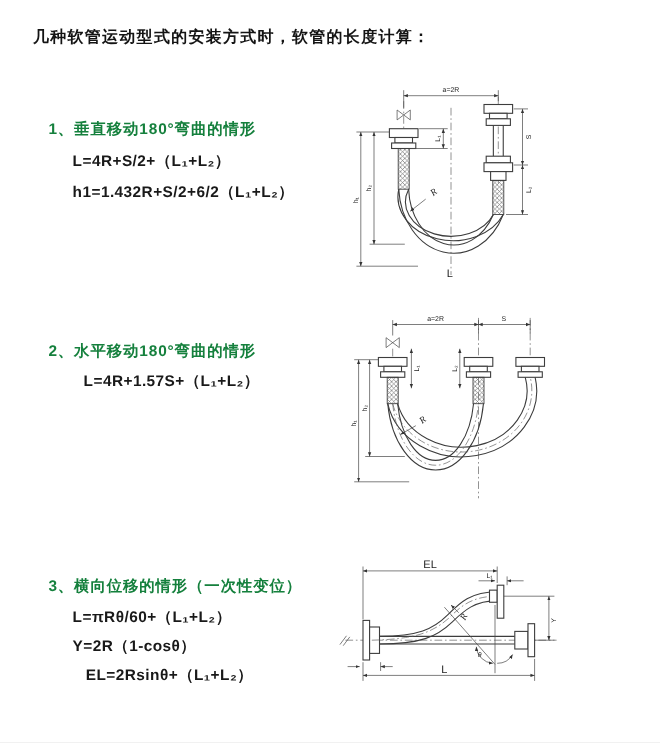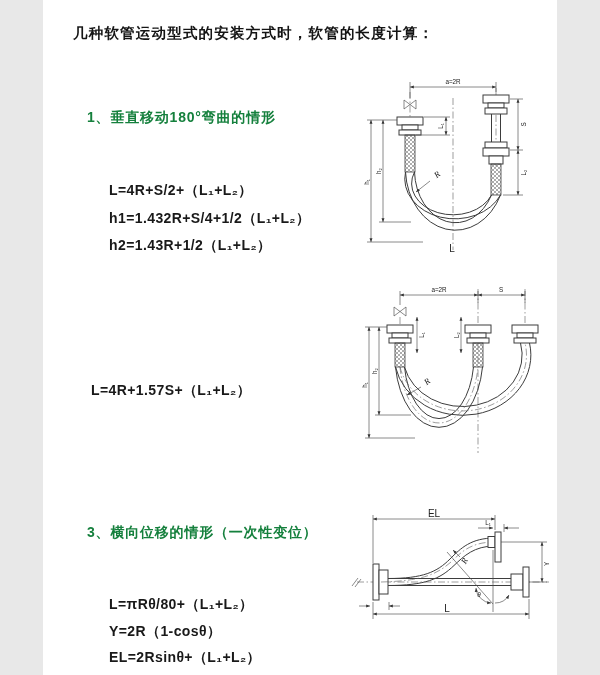--- a/index.html
+++ b/index.html
@@ -1,50 +1,50 @@
 <!DOCTYPE html>
 <html><head>
 <meta charset="utf-8">
 <style>
   html,body{margin:0;padding:0;background:#e8e8e8;}
-  .page{position:relative;width:514px;height:675px;background:#ffffff;overflow:hidden;
+  .page{position:relative;width:600px;height:675px;background:#ffffff;overflow:hidden;
         font-family:"Liberation Sans","DejaVu Sans",sans-serif;margin:0 auto;}
   .title{position:absolute;left:30px;top:24px;font-size:14.5px;font-weight:700;
          letter-spacing:1.2px;color:#141414;white-space:nowrap;}
   .sec-h{position:absolute;font-size:14px;font-weight:700;letter-spacing:0.8px;color:#15803d;white-space:nowrap;}
-  .fml{position:absolute;font-size:14px;font-weight:600;letter-spacing:0.4px;color:#191919;white-space:nowrap;margin-top:44px;}
+  .fml{position:absolute;font-size:14px;font-weight:600;letter-spacing:0.4px;color:#191919;white-space:nowrap;}
   .diag{position:absolute;}
   
   .ln{fill:none;stroke:#3d3d3d;stroke-width:1;}
   .fl{fill:#ffffff;stroke:#3d3d3d;stroke-width:1;}
   .thin{fill:none;stroke:#4a4a4a;stroke-width:0.65;}
   .cl{fill:none;stroke:#5a5a5a;stroke-width:0.6;stroke-dasharray:7 2.5 1.5 2.5;}
   .dim{fill:none;stroke:#4a4a4a;stroke-width:0.65;}
   .dl{font-family:"Liberation Sans","DejaVu Sans",sans-serif;font-size:6.3px;fill:#222;}
   .dlr{font-family:"Liberation Serif","DejaVu Serif",serif;font-style:italic;font-size:8.5px;fill:#222;}
   .dlL{font-family:"Liberation Sans","DejaVu Sans",sans-serif;font-size:10px;fill:#222;}
 </style>
 </head>
 <body>
 
 <div class="page">
 
   <div class="title">几种软管运动型式的安装方式时，软管的长度计算：</div>
 
   <div class="sec-h" style="left:44px;top:109px;">1、垂直移动180°弯曲的情形</div>
   <div class="fml" style="left:66px;top:138px;">L=4R+S/2+（L₁+L₂）</div>
-  <div class="fml" style="left:66px;top:166px;">h1=1.432R+S/4+1/2（L₁+L₂）</div>
-  <div class="fml" style="left:66px;top:193px;">h2=1.43R+1/2（L₁+L₂）</div>
-
-  <div class="fml" style="left:48px;top:338px;">L=4R+1.57S+（L₁+L₂）</div>
+  <div class="fml" style="left:66px;top:166px;">h1=1.432R+S/2+6/2（L₁+L₂）</div>
+
+  <div class="sec-h" style="left:44px;top:311px;">2、水平移动180°弯曲的情形</div>
+  <div class="fml" style="left:76px;top:338px;">L=4R+1.57S+（L₁+L₂）</div>
 
   <div class="sec-h" style="left:44px;top:524px;">3、横向位移的情形（一次性变位）</div>
-  <div class="fml" style="left:66px;top:552px;">L=πRθ/80+（L₁+L₂）</div>
+  <div class="fml" style="left:66px;top:552px;">L=πRθ/60+（L₁+L₂）</div>
   <div class="fml" style="left:66px;top:579px;text-align:center;">Y=2R（1-cosθ）</div>
-  <div class="fml" style="left:66px;top:605px;">EL=2Rsinθ+（L₁+L₂）</div>
+  <div class="fml" style="left:78px;top:605px;">EL=2Rsinθ+（L₁+L₂）</div>
 
   <svg class="diag" style="left:312px;top:72px;" width="282" height="182" viewBox="0 0 282 182">
     <defs>
       <pattern id="braidA" width="4" height="4" patternUnits="userSpaceOnUse">
         <path d="M0,4 L4,0 M0,0 L4,4" stroke="#666" stroke-width="0.55"></path>
       </pattern>
       <marker id="arA" viewBox="0 0 10 10" refX="9" refY="5" markerWidth="6.5" markerHeight="6.5" orient="auto-start-reverse">
         <path d="M0,1.5 L9,5 L0,8.5 z" fill="#333"></path>
       </marker>
     </defs>

